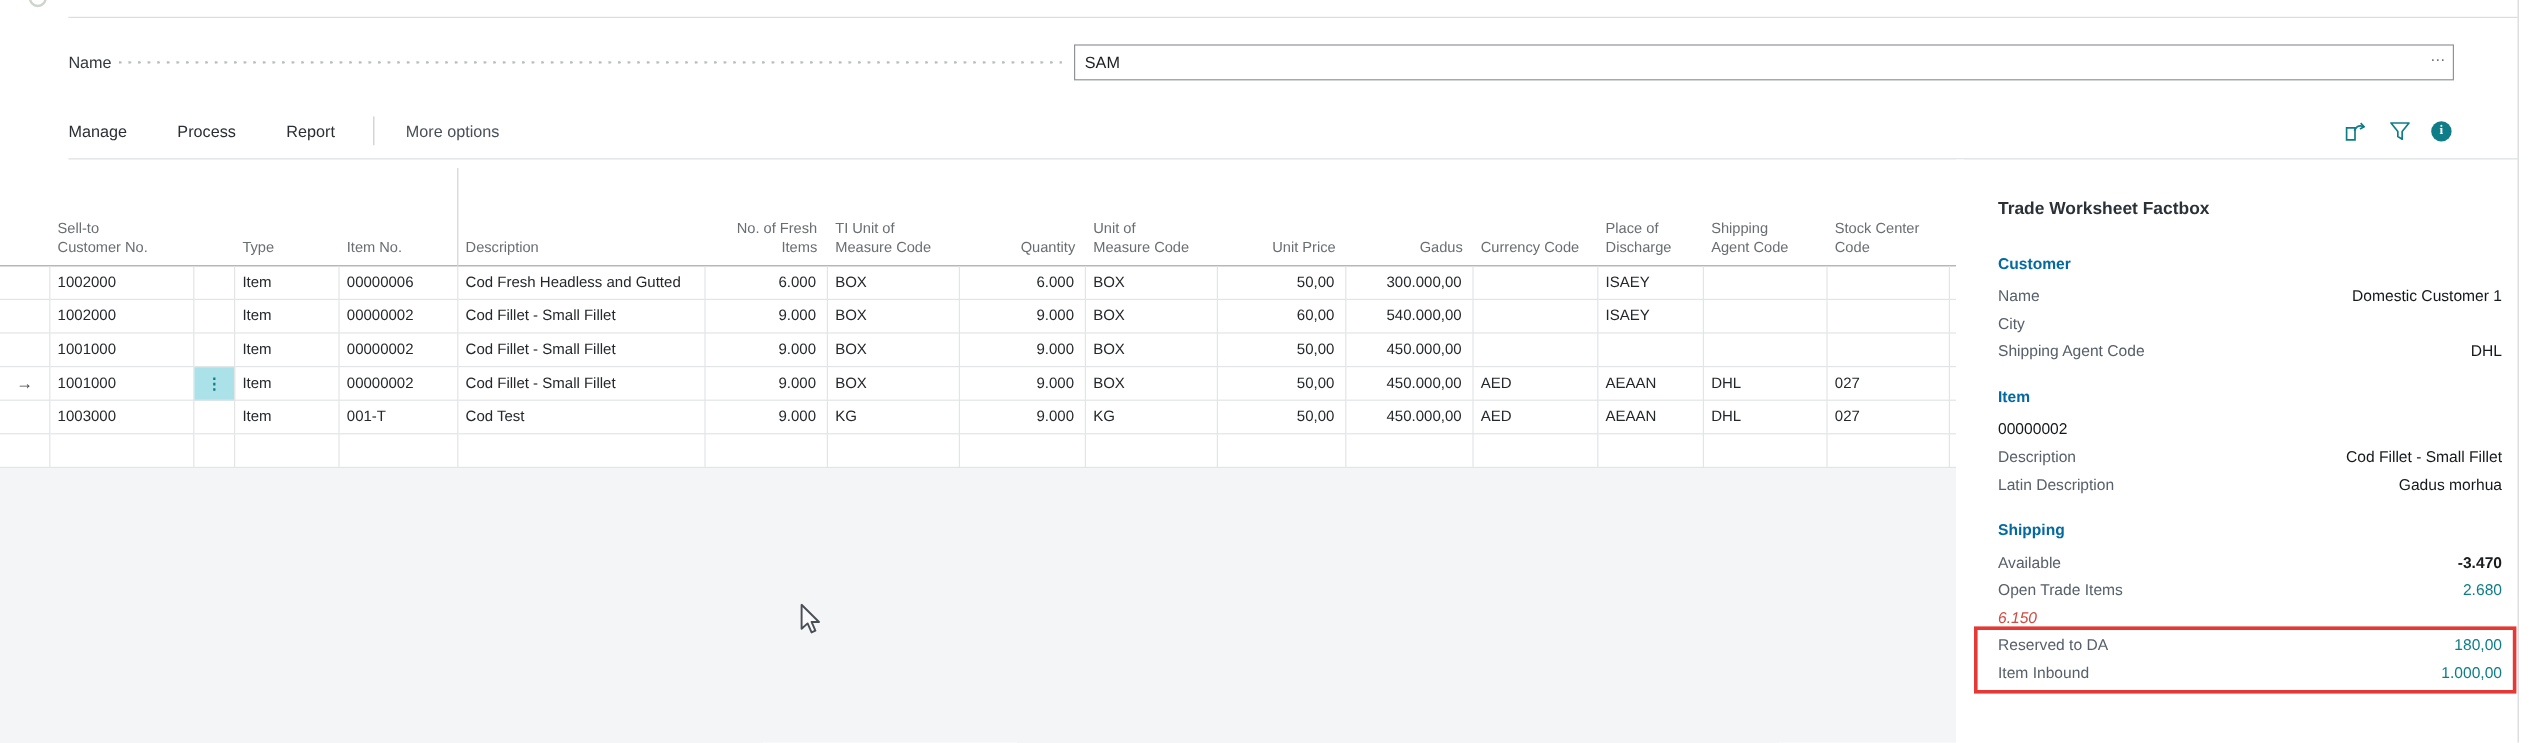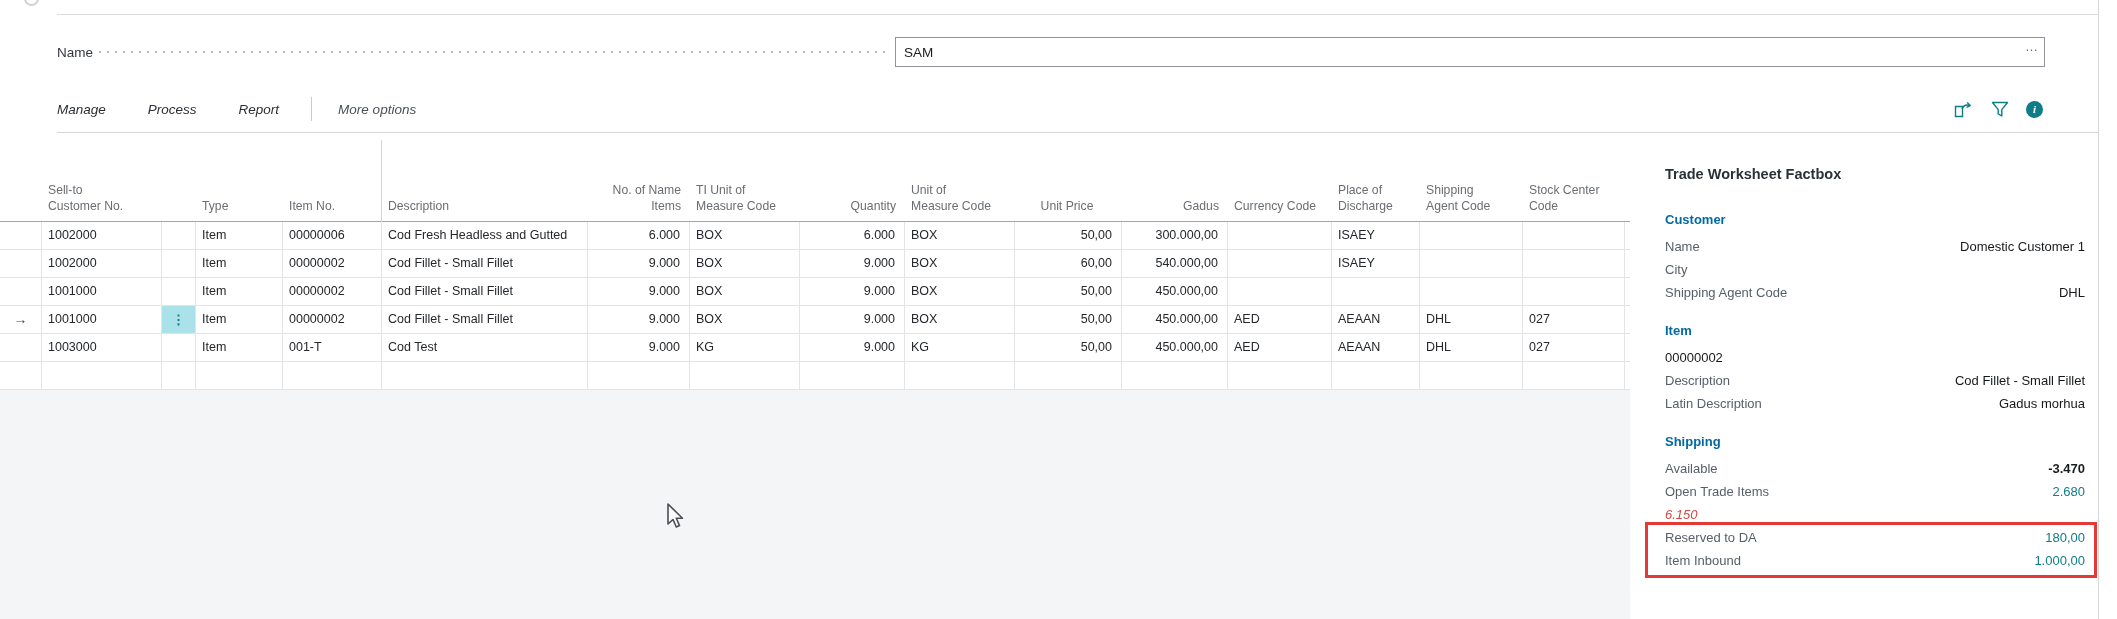--- a/index.html
+++ b/index.html
@@ -16,21 +16,21 @@
   .name-label { font-size:13.5px; color:#32383e; margin-right:4px; white-space:nowrap; }
   .name-leader { flex:1; height:2px; margin:0 10px 0 2px;
     background-image:radial-gradient(circle at 1px 1px, #b9bdc1 1px, transparent 1.4px);
     background-size:8px 2px; background-repeat:repeat-x; }
   .name-input-wrap { position:relative; width:1150px; height:30px; }
   .name-input { width:100%; height:100%; border:1px solid #90939a; background:#fff; font-family:"Liberation Sans",sans-serif;
     font-size:13.5px; color:#1c1f22; padding:0 26px 0 8px; outline:none; }
   .assist-edit { position:absolute; right:6px; top:2px; font-size:13px; color:#6a6e72; cursor:pointer; letter-spacing:1px; }
 
   
-  .toolbar { left:57px; top:86px; width:2041px; height:47px; border-bottom:1px solid #d4d6d8; display:flex; align-items:center;font-style:italic; }
+  .toolbar { left:57px; top:86px; width:2041px; height:47px; border-bottom:1px solid #d4d6d8; display:flex; align-items:center; }
   .tb-item { font-size:13.5px; color:#2b2f33; margin-right:42px; cursor:pointer; white-space:nowrap; }
   .tb-sep { width:1px; height:24px; background:#c9cbcd; margin:0 26px 0 -10px; }
   .tb-more { font-size:13.5px; color:#495057; cursor:pointer; }
   .tb-icons { margin-left:auto; display:flex; align-items:center; gap:17px; padding-right:55px; }
   .tb-icon { width:19px; height:19px; cursor:pointer; display:flex; align-items:center; justify-content:center; }
   .info-badge { width:17px; height:17px; border-radius:50%; background:#0f7d88; color:#fff; font-size:11px; font-weight:bold;
     display:flex; align-items:center; justify-content:center; cursor:pointer; font-family:"Liberation Serif",serif; }
 
   
   .table-wrap { left:0; top:133px; width:1637px; background:#fff; overflow:hidden; }
@@ -114,35 +114,35 @@
       <div class="th" style="width: 87px;">
         <div>Type</div>
       </div>
       <div class="th" style="width: 99px;">
         <div>Item No.</div>
       </div>
       <div class="th" style="width: 206px;">
         <div>Description</div>
       </div>
       <div class="th r" style="width: 102px;">
-        <div>No. of Name</div>
+        <div>No. of Fresh</div>
         <div>Items</div>
       </div>
       <div class="th" style="width: 110px;">
         <div>TI Unit of</div>
         <div>Measure Code</div>
       </div>
       <div class="th r" style="width: 105px;">
         <div>Quantity</div>
       </div>
       <div class="th" style="width: 110px;">
         <div>Unit of</div>
         <div>Measure Code</div>
       </div>
-      <div class="th r" style="width: 107px; align-items: center;">
+      <div class="th r" style="width: 107px;">
         <div>Unit Price</div>
       </div>
       <div class="th r" style="width: 106px;">
         <div>Gadus</div>
       </div>
       <div class="th" style="width: 104px;">
         <div>Currency Code</div>
       </div>
       <div class="th" style="width: 88px;">
         <div>Place of</div>

